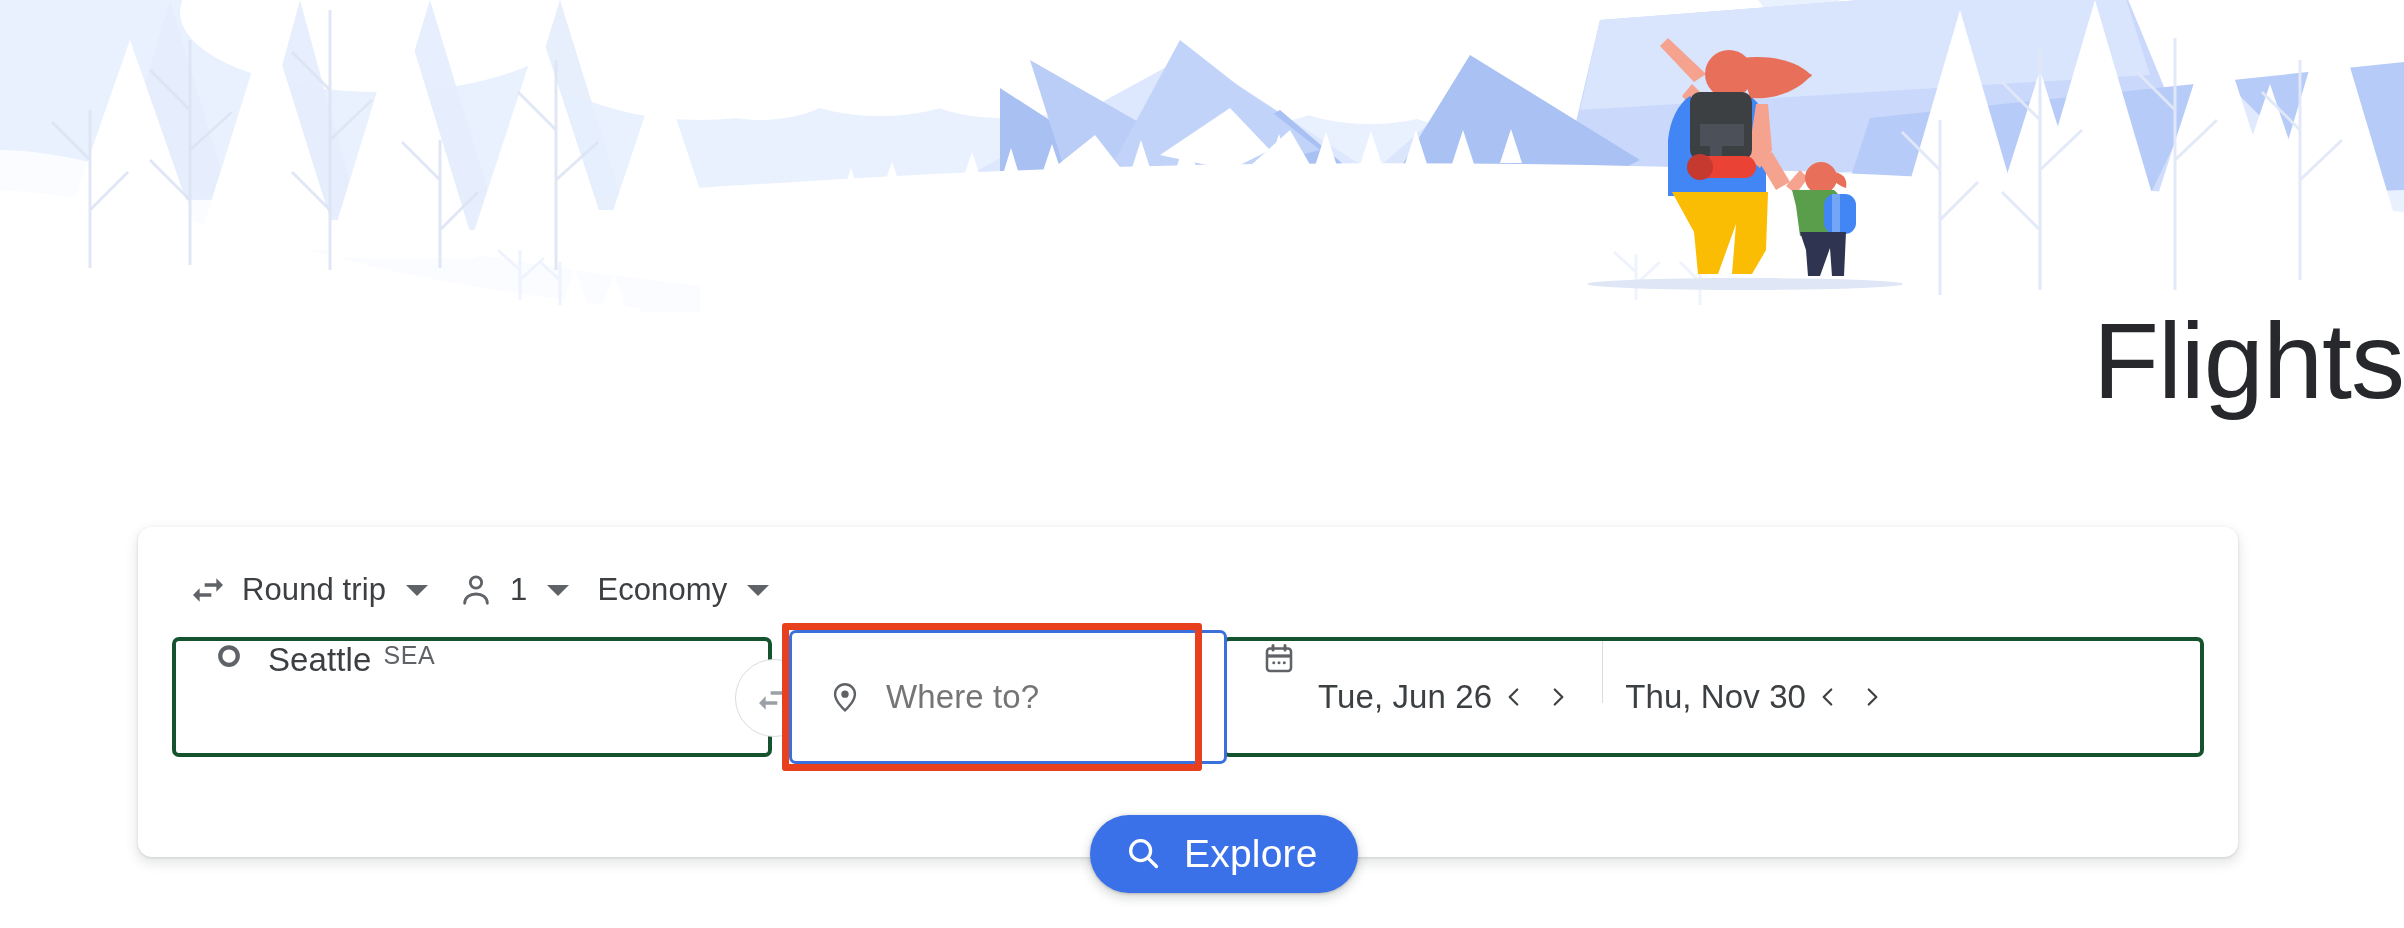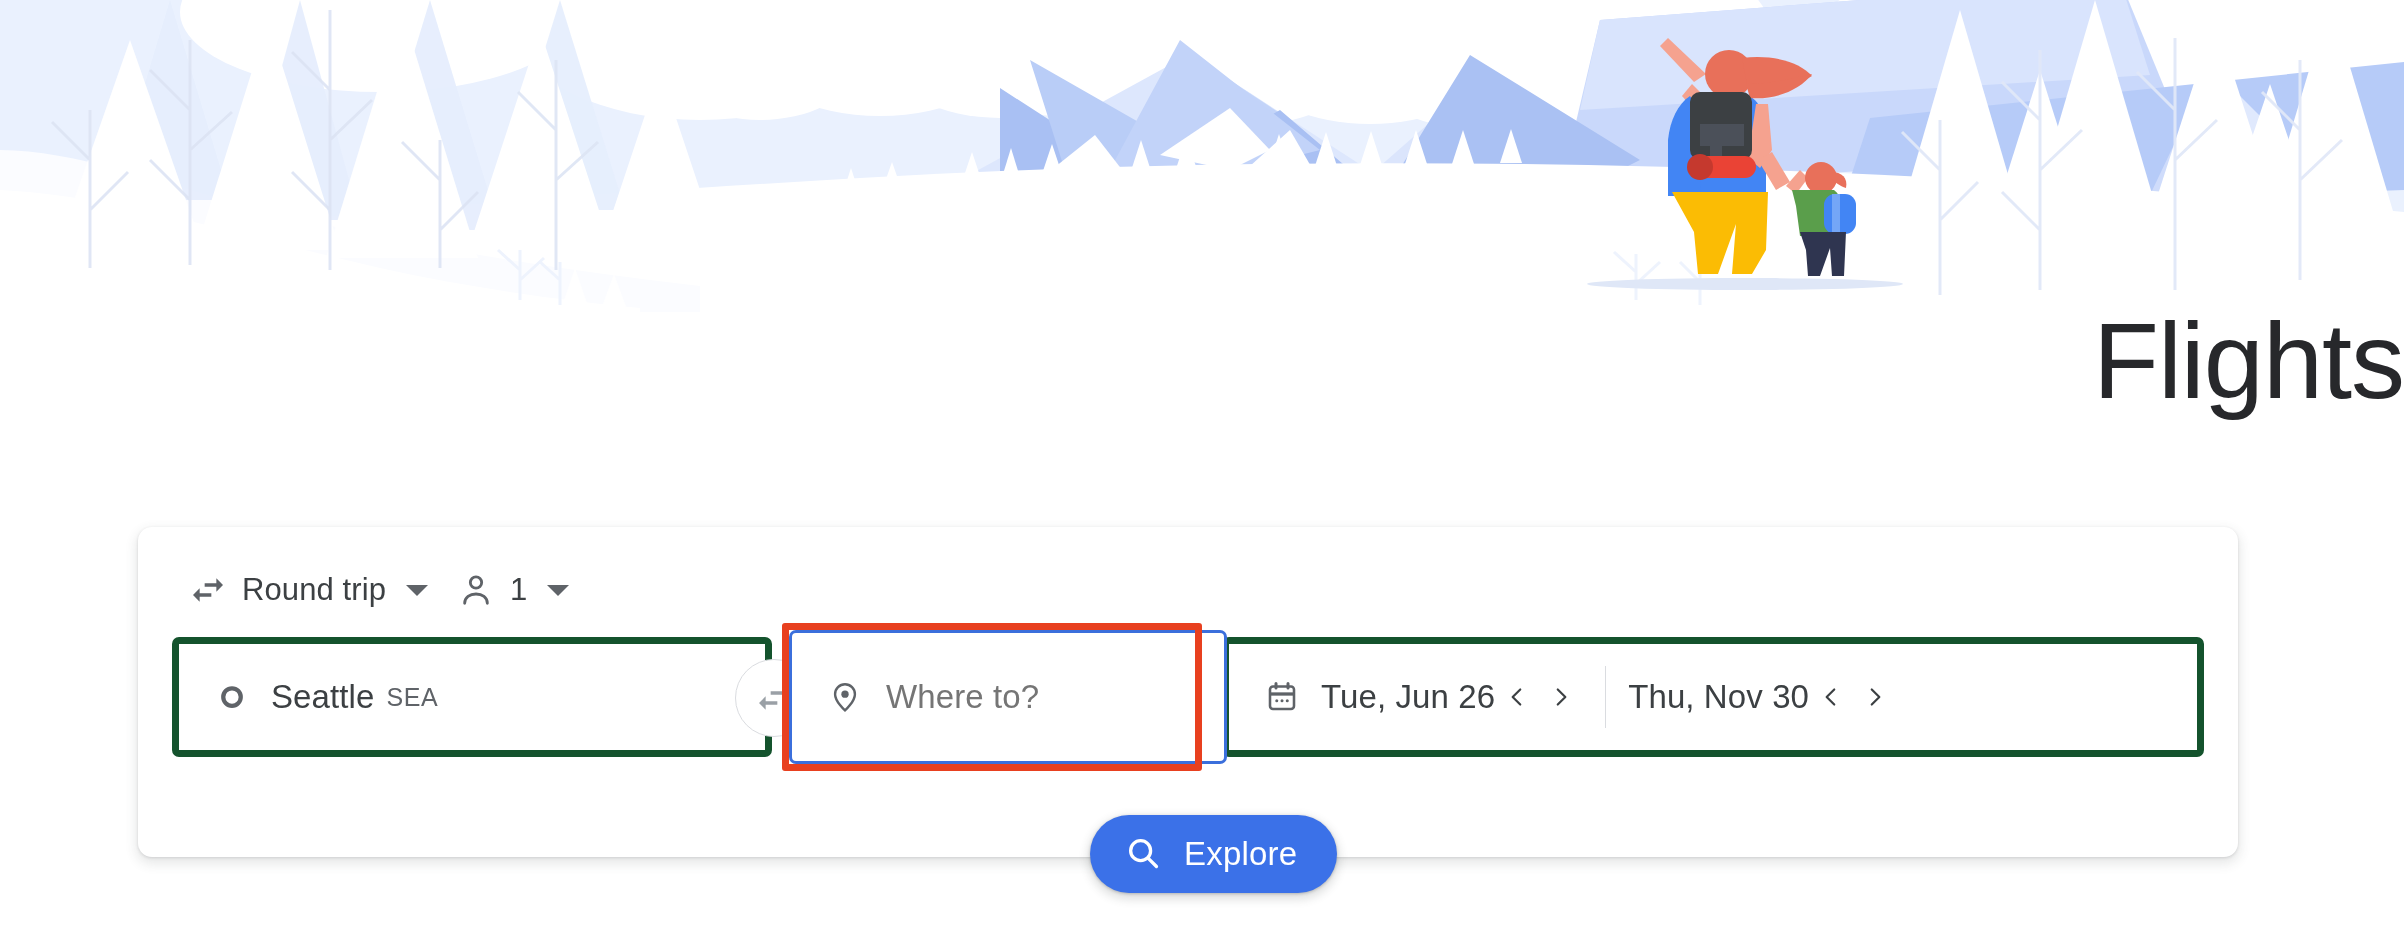--- a/index.html
+++ b/index.html
@@ -106,26 +106,26 @@
     left: 34px;
     top: 110px;
     right: 34px;
     height: 122px;
   }
 
   .field-box {
     position: absolute;
     top: 0;
     height: 120px;
-    border: 7px solid #14532d;
+    border: 4px solid #14532d;
     border-radius: 7px;
     background: #fff;
     box-sizing: border-box;
     display: flex;
-    align-items: center;
+    align-items: flex-start;
   }
 
   .origin-box { left: 0; width: 600px; }
 
   .dest-wrap {
     position: absolute;
     left: 610px;
     top: -14px;
     width: 420px;
     height: 148px;
@@ -234,21 +234,21 @@
     background: #3b71e8;
     border: none;
     border-radius: 39px;
     display: flex;
     align-items: center;
     box-shadow: 0 1px 3px rgba(60,64,67,0.3), 0 4px 8px 3px rgba(60,64,67,0.15);
     cursor: pointer;
     z-index: 20;
   }
   .explore-label {
-    font-size: 33px;
+    font-size: 39px;
     color: #ffffff;
     margin-left: 22px;
     letter-spacing: 0.2px;
     white-space: nowrap;
   }
 </style>
 </head>
 <body>
 
 <div class="page">
@@ -438,20 +438,24 @@
         <span class="opt-icon">
           <svg width="40" height="40" viewBox="0 0 24 24" fill="none" stroke="#5f6368" stroke-width="1.7" aria-hidden="true">
             <circle cx="12" cy="7.5" r="3.4"></circle>
             <path d="M5.2 20c0-3.6 3.1-5.6 6.8-5.6s6.8 2 6.8 5.6" stroke-linecap="round"></path>
           </svg>
         </span>
         <span class="opt-label">1</span>
         <span class="caret"></span>
       </div>
 
+      <div class="opt">
+        <span class="opt-label">Economy</span>
+        <span class="caret"></span>
+      </div>
 
     </div>
 
     <div class="fields-row">
 
       <div class="field-box origin-box">
         <span class="field-icon">
           <svg width="30" height="30" viewBox="0 0 24 24" fill="none" stroke="#5f6368" stroke-width="3.4" aria-hidden="true">
             <circle cx="12" cy="12" r="7"></circle>
           </svg>

